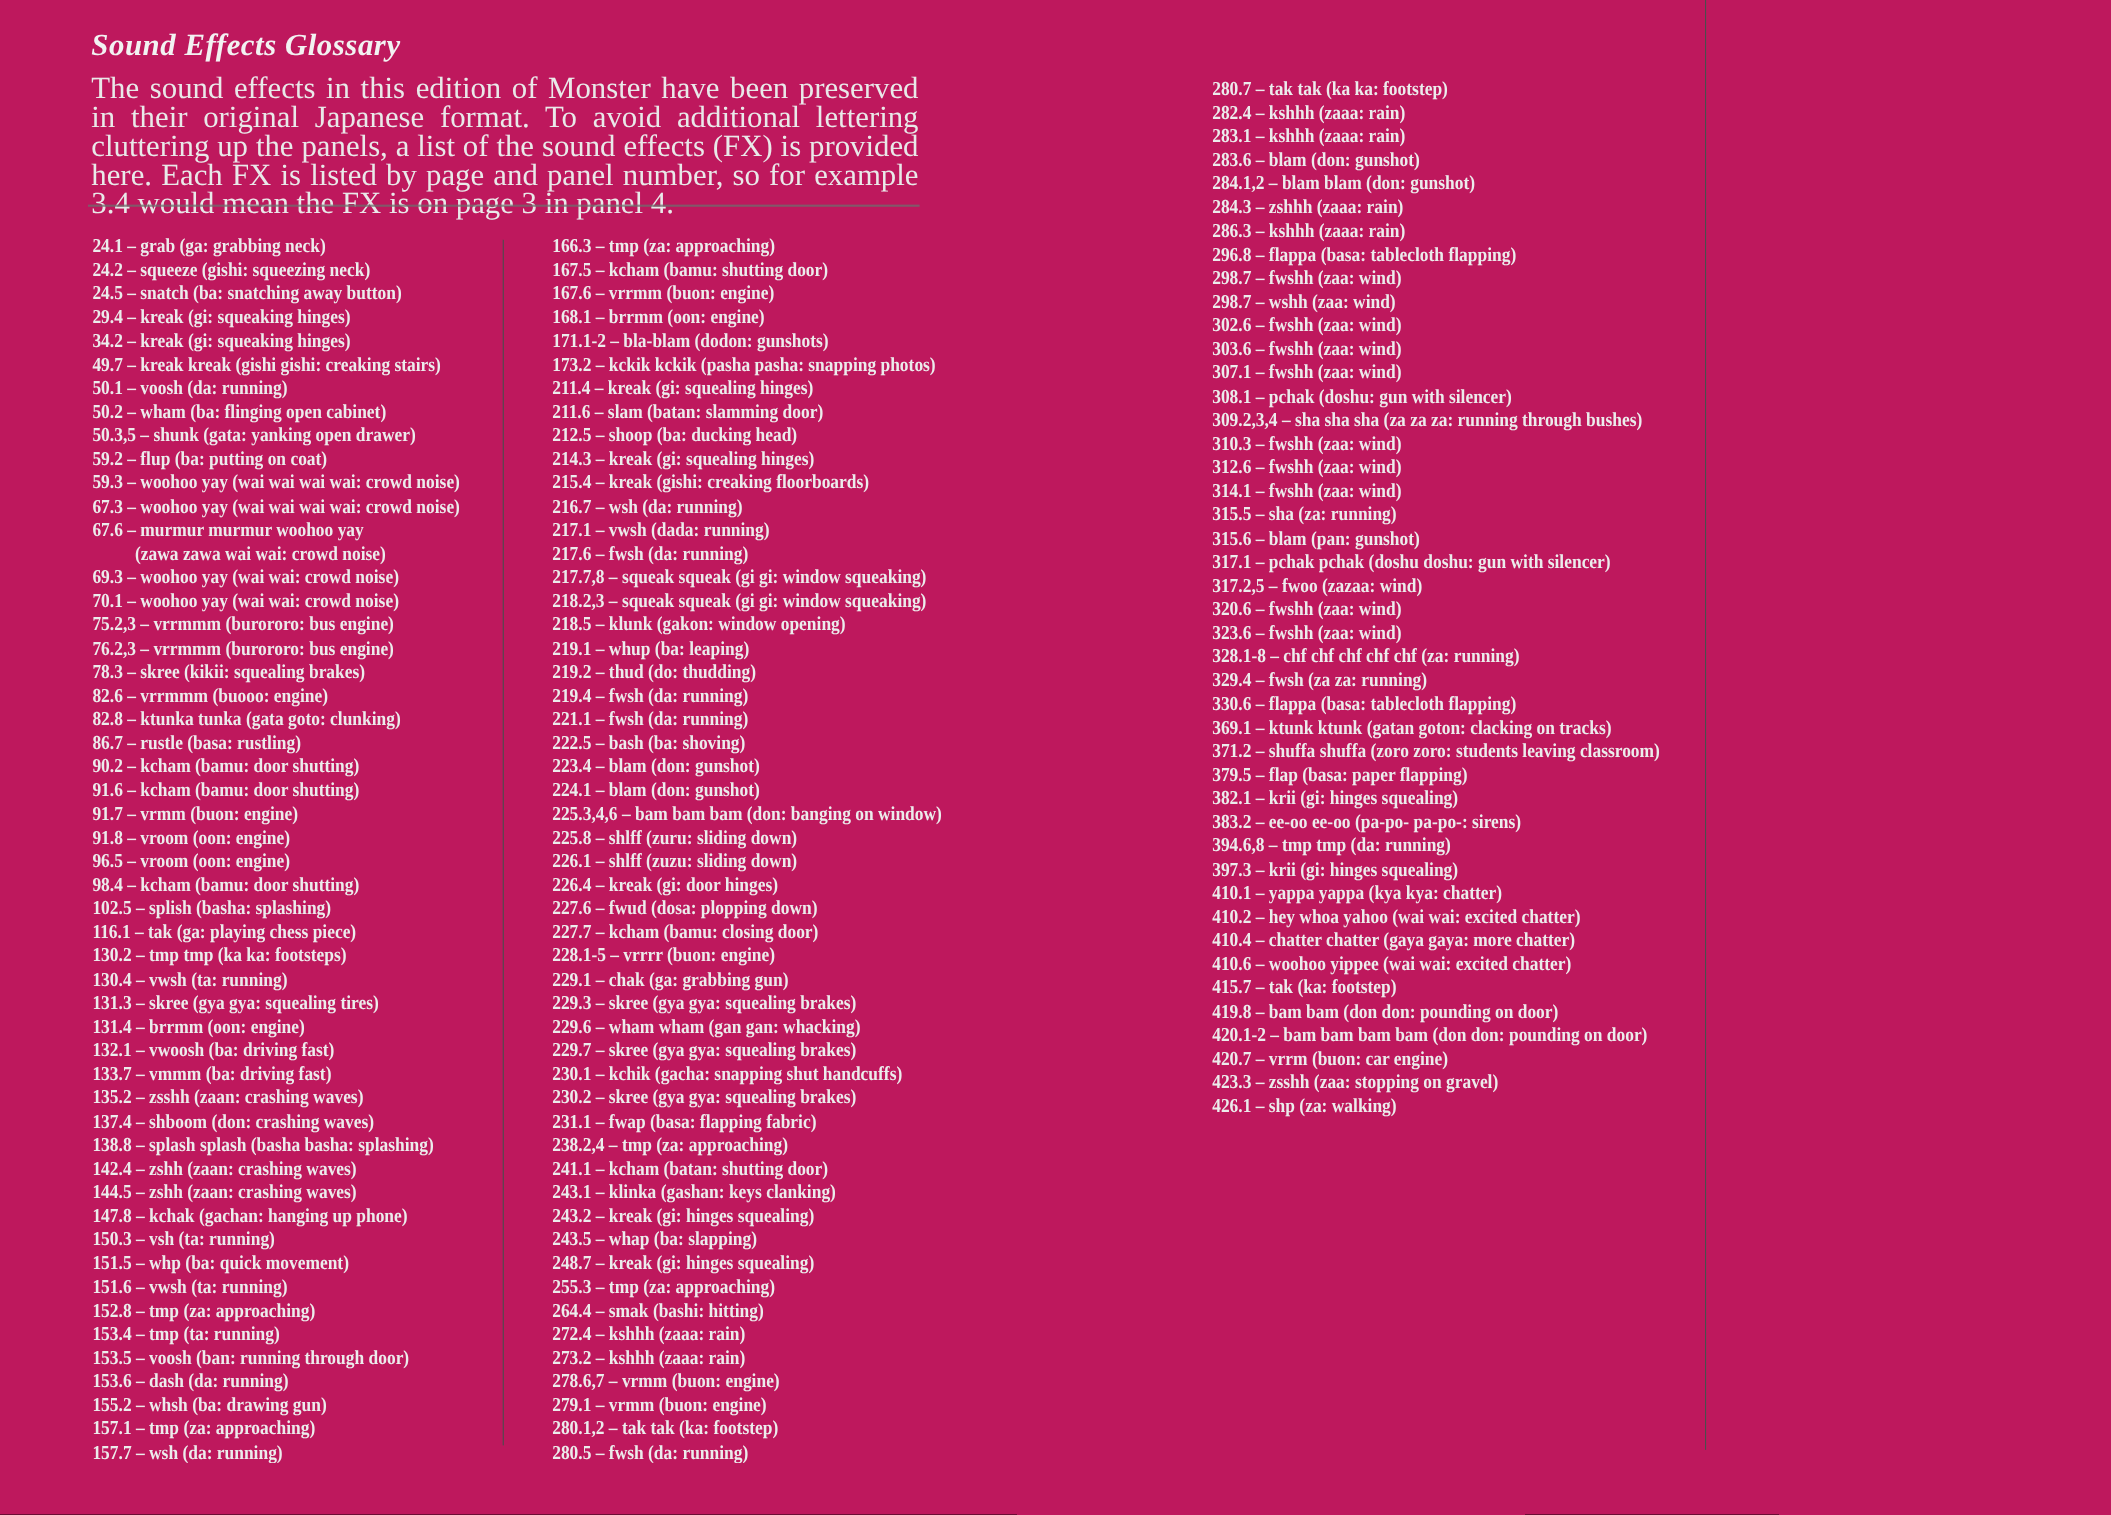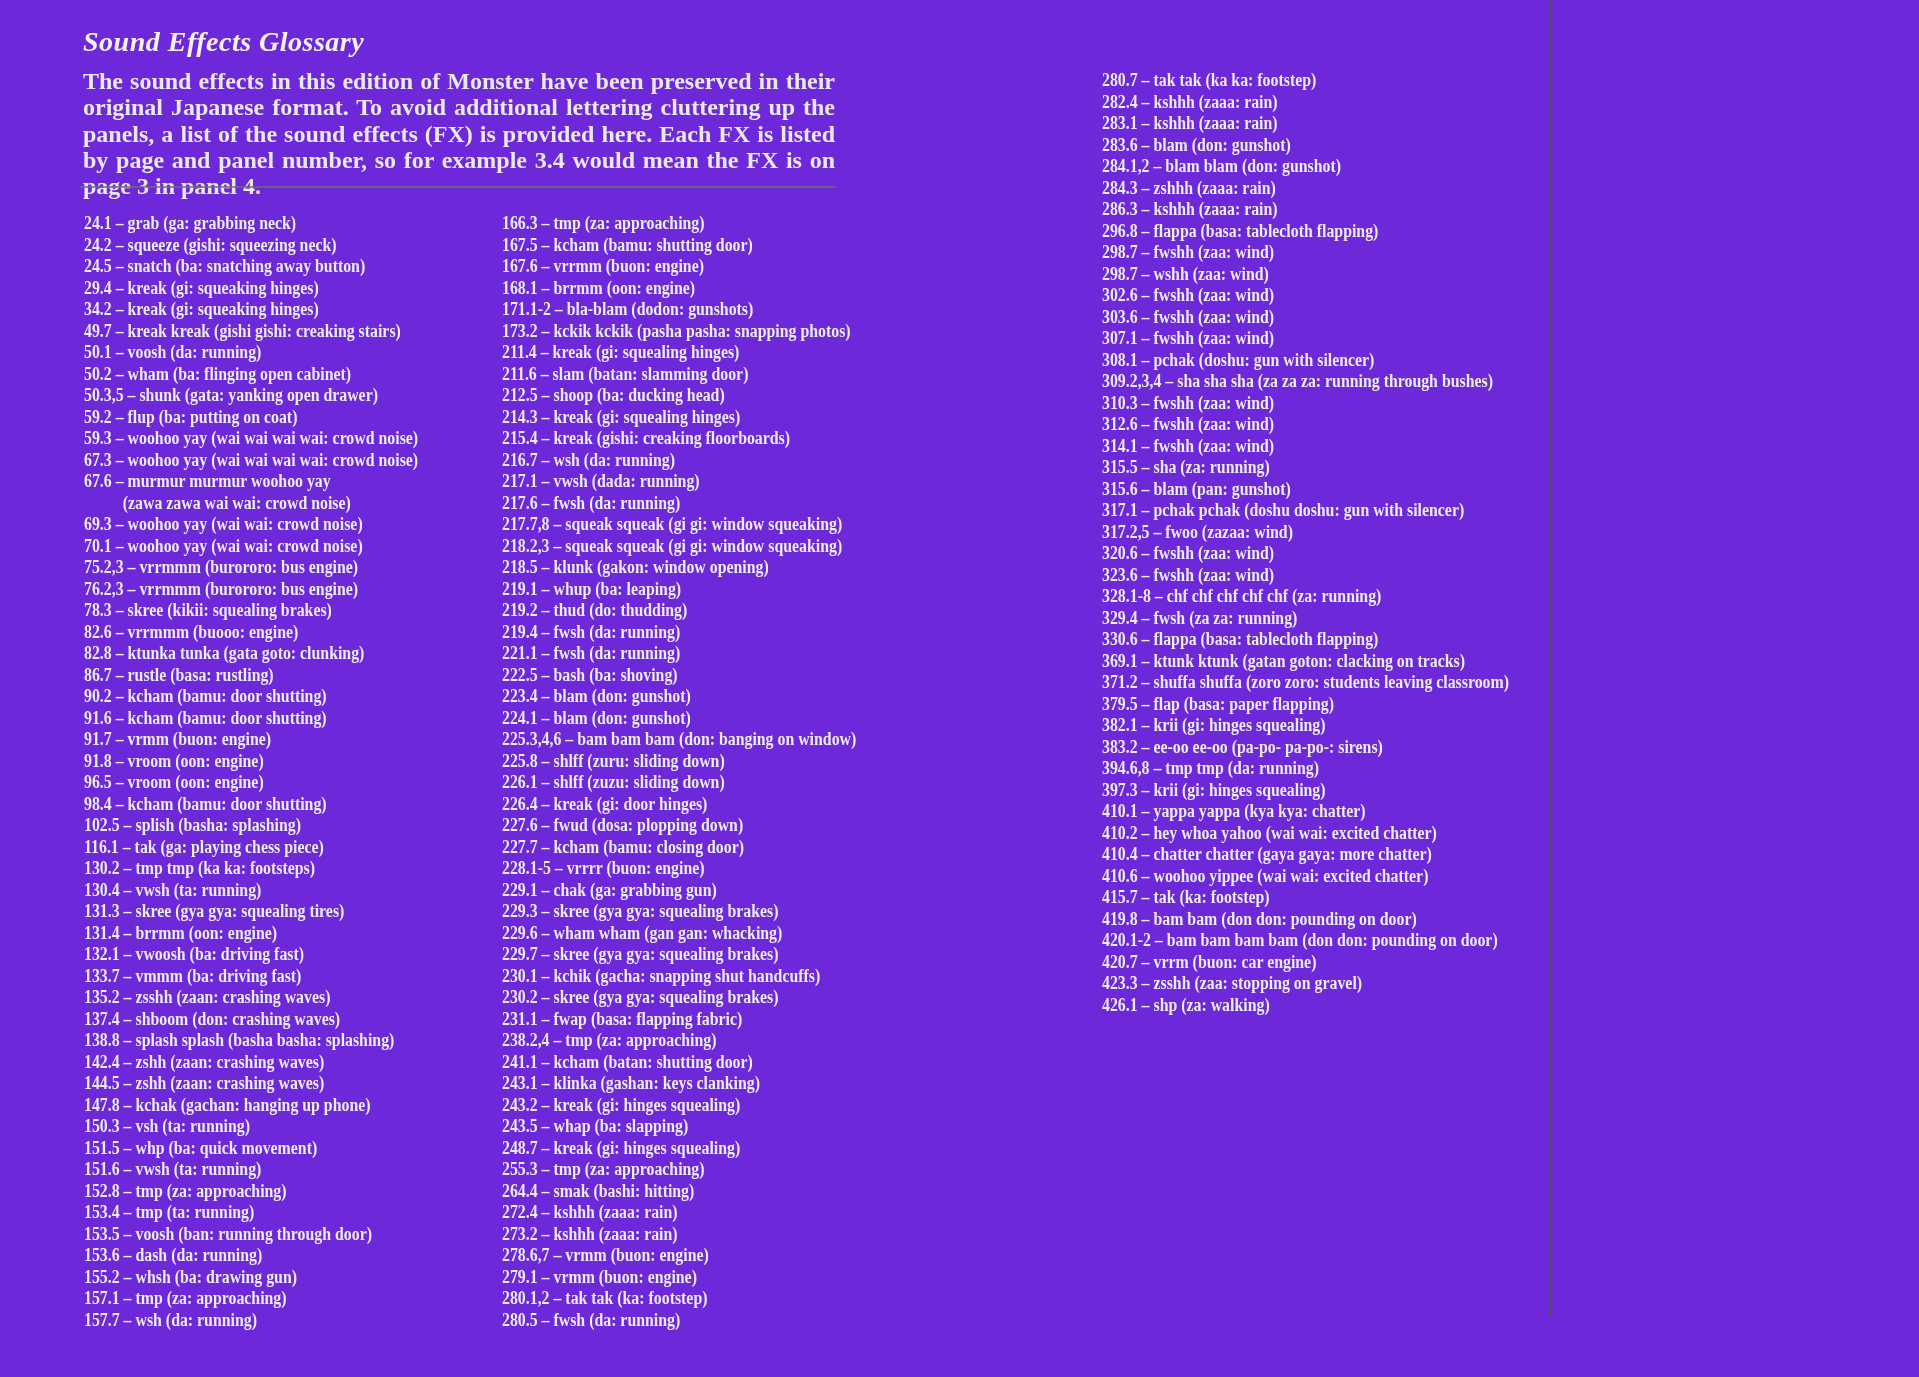--- a/index.html
+++ b/index.html
@@ -1,37 +1,37 @@
 <!DOCTYPE html>
 <html><head>
 <meta charset="utf-8">
 <style>
   html,body{margin:0;padding:0;background:#000;}
   .page{
     position:relative;
     width:1919px;height:1377px;
-    background:#6d28d9;
+    background:#be185d;
     overflow:hidden;
     font-family:"Liberation Serif", serif;
     color:#ececec;
   }
   .hdr{position:absolute;left:83px;top:26px;width:760px;}
   .title{
     margin:0;
     font-size:28px;
     font-weight:bold;
     font-style:italic;
     letter-spacing:.5px;
     color:#f2f2f2;
   }
   .intro{
     margin:10px 0 0 0;
     width:752px;
-    font-size:24px;
-    font-weight:bold;
+    font-size:28px;
+    font-weight:normal;
     line-height:26.3px;
     text-align:justify;
     color:#e9e9e9;
   }
   .hrule{
     position:absolute;left:80px;top:186px;width:756px;height:2px;
     background:#6e6e6e;opacity:.75;
   }
   .col{
     position:absolute;

